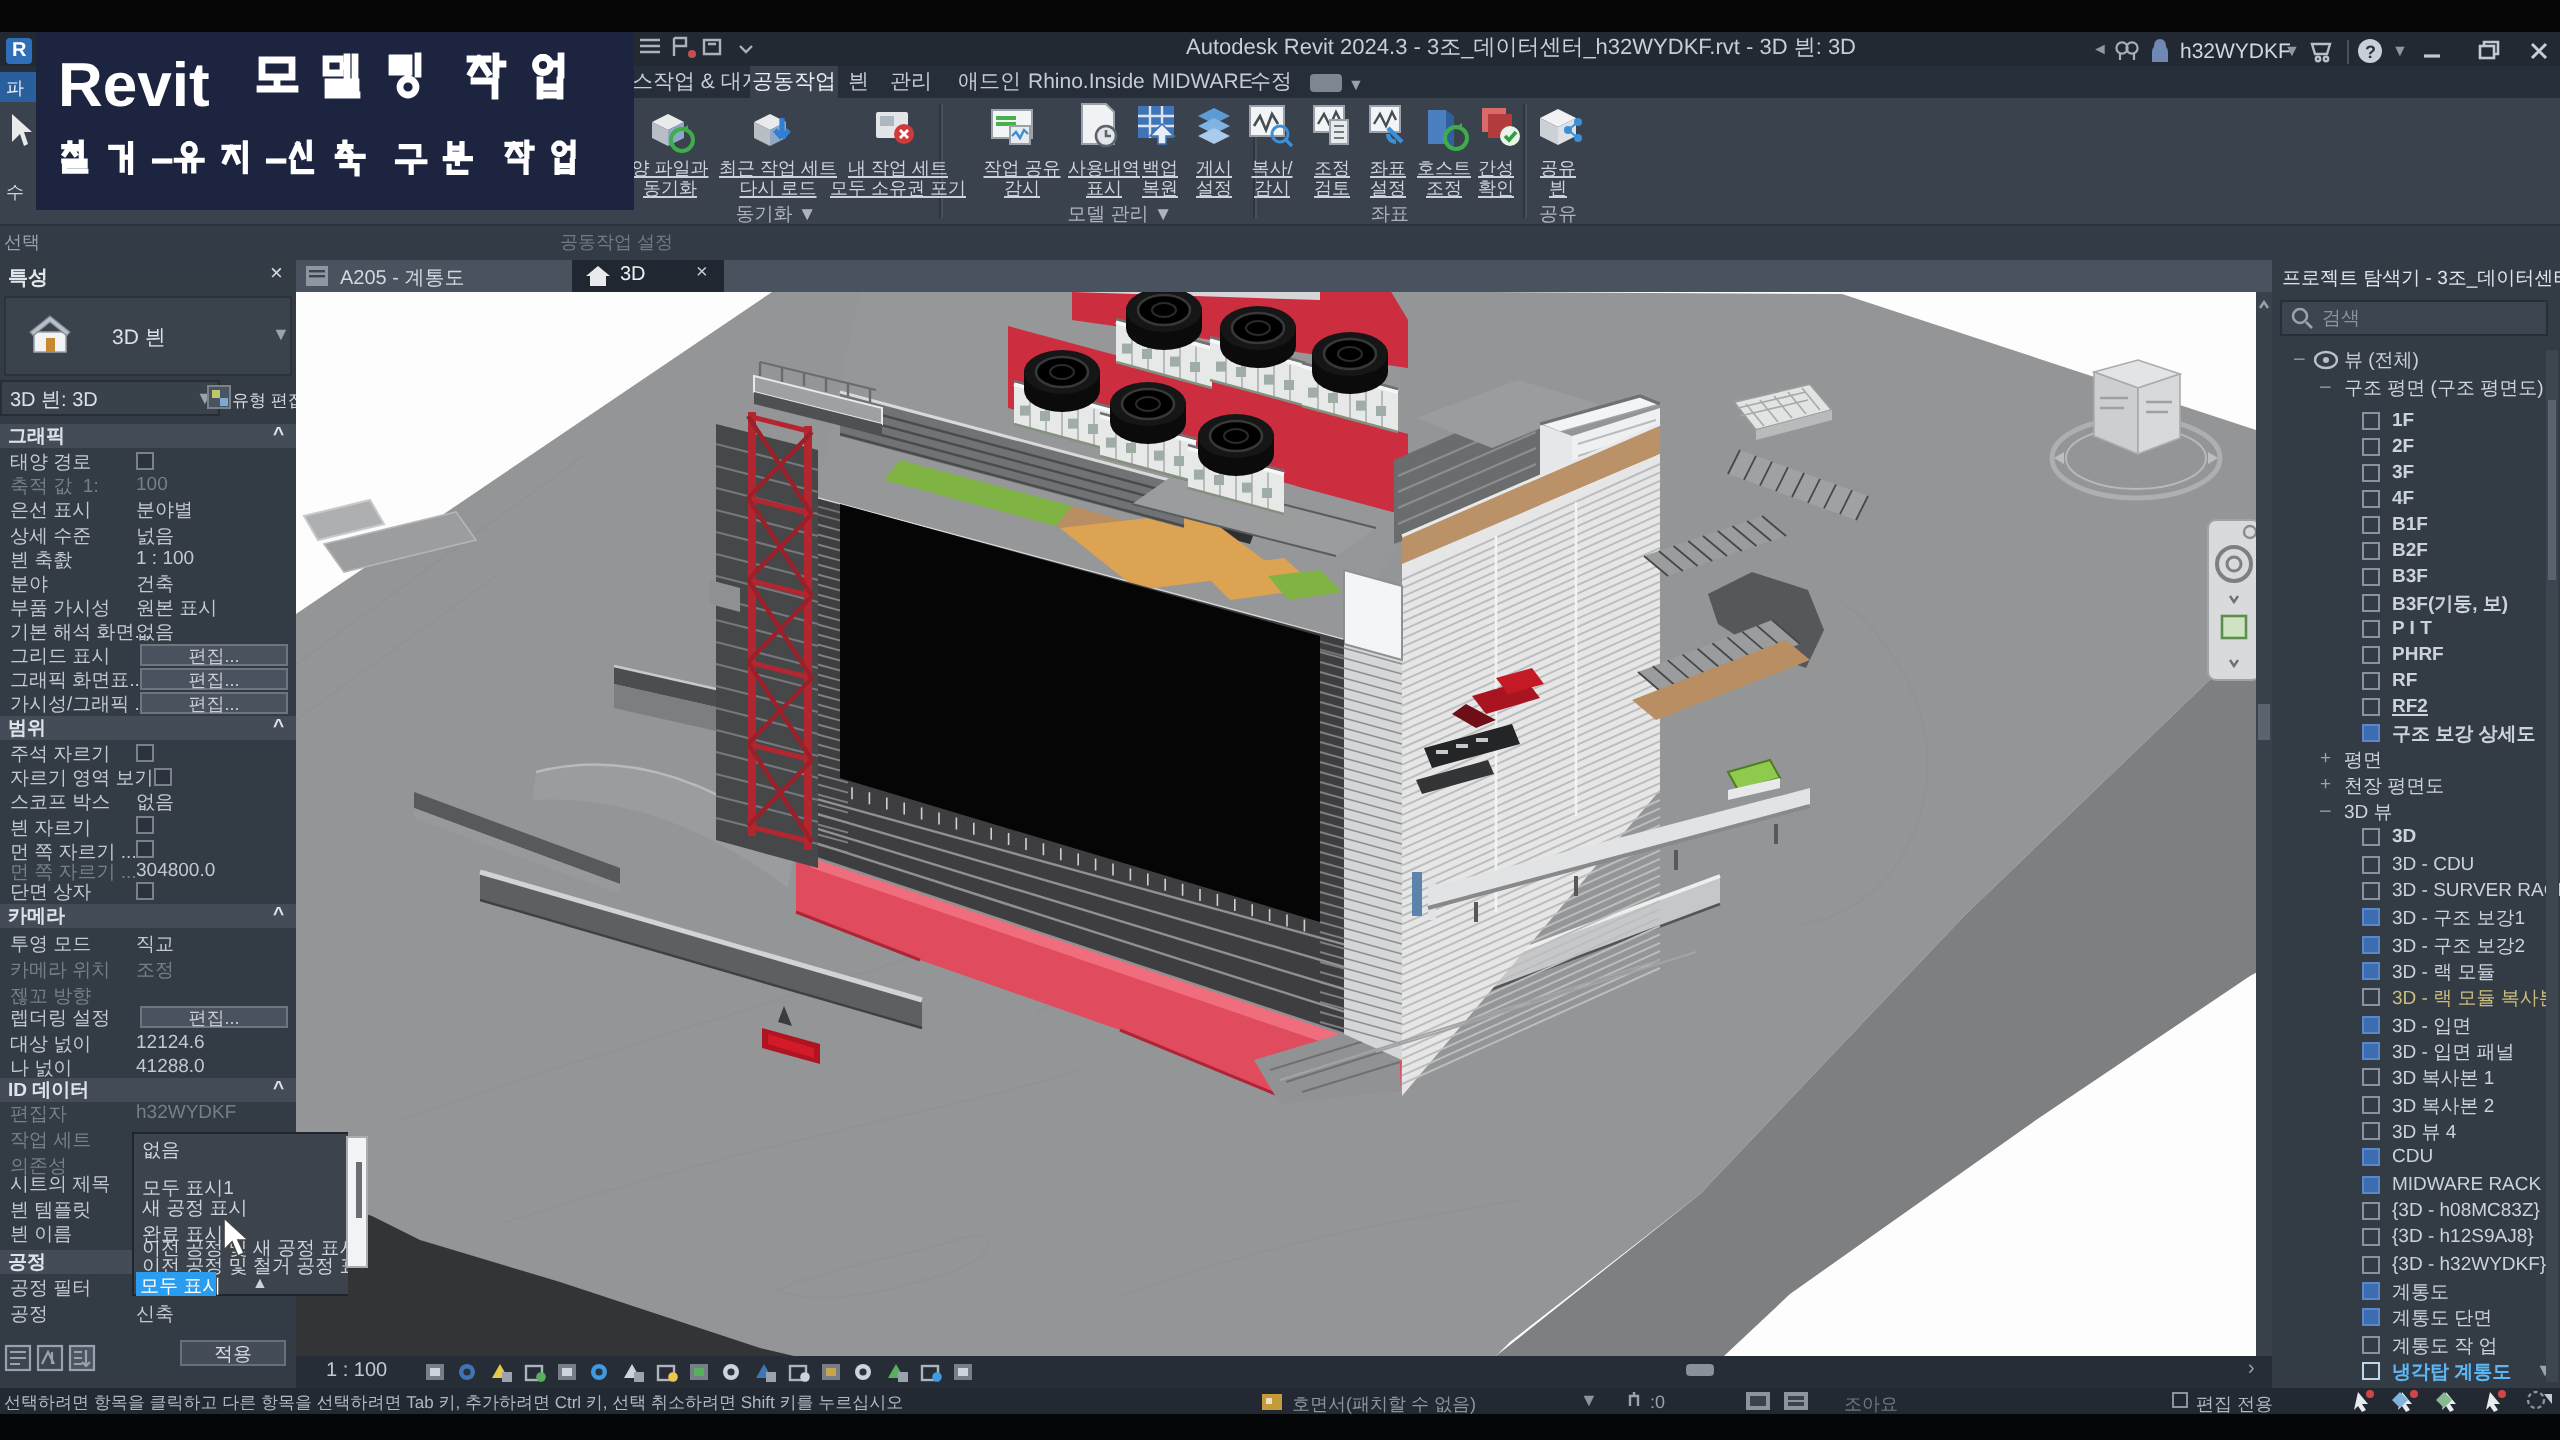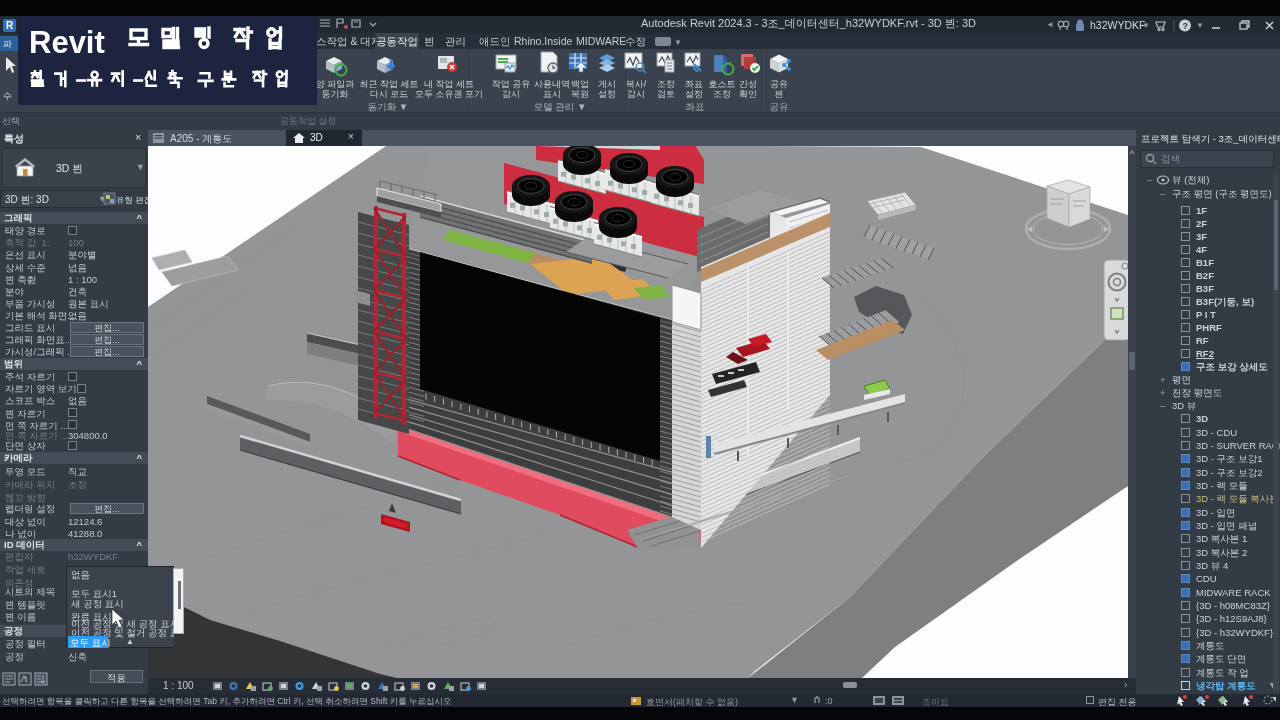--- a/index.html
+++ b/index.html
@@ -11,21 +11,21 @@
 #tabsrow { left:0; top:33px; width:1280px; height:16px; background:#262e39; }
 #ribbon { left:0; top:49px; width:1280px; height:63px; background:#3a424e; }
 #strip { left:0; top:112px; width:1280px; height:18px; background:#333b46; border-top:1px solid #2b333d; }
 #leftpanel { left:0; top:130px; width:148px; height:564px; background:#333b44; }
 #viewarea { left:148px; top:130px; width:988px; height:564px; background:#49525f; }
 #rightpanel { left:1136px; top:130px; width:144px; height:564px; background:#333b44; }
 #statusbar { left:0; top:694px; width:1280px; height:13px; background:#222933; }
 #blackbottom { left:0; top:707px; width:1280px; height:13px; background:#050607; }
 .t { position:absolute; white-space:nowrap; }
 .rtab { position:absolute; top:33px; height:16px; line-height:16px; font-size:10.5px; color:#c6ccd4; }
-.ribtxt { position:absolute; font-size:9px; color:#ced3da; text-align:center; line-height:10px; white-space:nowrap; }
+.ribtxt { position:absolute; font-size:9px; color:#ced3da; text-align:center; line-height:10px; white-space:nowrap;text-decoration:underline; }
 .riblbl { position:absolute; font-size:9.5px; color:#aeb4bd; text-align:center; }
 .prow { position:absolute; left:0; width:148px; height:12px; font-size:9.5px; color:#c2c8d0; }
 .prow .lab { position:absolute; left:5px; top:0; }
 .prow .val { position:absolute; left:68px; top:0; }
 .dim { color:#767e88; }
 .sect { position:absolute; left:0; width:148px; height:12px; background:#434c57; font-size:9.5px; color:#dfe3e8; font-weight:bold; }
 .cb { position:absolute; left:68px; width:9px; height:9px; background:#2b323b; border:1px solid #79828c; }
 .editbtn { position:absolute; left:70px; width:74px; height:11px; background:#49525e; border:1px solid #6c7580; font-size:9px; color:#c9ced5; text-align:center; line-height:10px; }
 .trow { position:absolute; font-size:9.5px; color:#ccd2d9; white-space:nowrap; }
 .ticon { position:absolute; width:9px; height:9px; border:1px solid #8a93a0; background:transparent; }
@@ -51,21 +51,21 @@
     <svg width="70" height="14">
       <g stroke="#aab2bc" stroke-width="1.2" fill="none">
         <path d="M2,3 h10 M2,6 h10 M2,9 h10"></path>
         <path d="M19,2 v9 M19,2 h6 v4 h-6"></path>
         <path d="M34,3 h8 v7 h-8 z M36,5 h4"></path>
         <path d="M52,6 l3,3 l3,-3"></path>
       </g>
       <circle cx="28" cy="10" r="2" fill="#c45050"></circle>
     </svg>
   </div>
-  <div class="t" style="left:593px;top:16px;font-size:11px;color:#c9ced6;margin-left:48px;">Autodesk Revit 2024.3 - 3조_데이터센터_h32WYDKF.rvt - 3D 븬: 3D</div>
+  <div class="t" style="left:593px;top:16px;font-size:11px;color:#c9ced6;">Autodesk Revit 2024.3 - 3조_데이터센터_h32WYDKF.rvt - 3D 븬: 3D</div>
   <div class="t" style="left:1046px;top:20px;font-size:8px;color:#8f979f;">◄</div>
   <div class="t" style="left:1056px;top:18px;width:230px;height:16px;">
     <svg width="230" height="16">
       <g stroke="#a7afb9" stroke-width="1.1" fill="none">
         <circle cx="5" cy="6" r="2.8"></circle>
           <circle cx="10" cy="6" r="2.8"></circle>
           <path d="M4,9 v3 M11,9 v3"></path>
       </g>
       <path d="M20,13 v-5 a4,4 0 0 1 8,0 v5 z" fill="#6f88b4"></path>
       <circle cx="24" cy="4.5" r="3" fill="#6f88b4"></circle>

